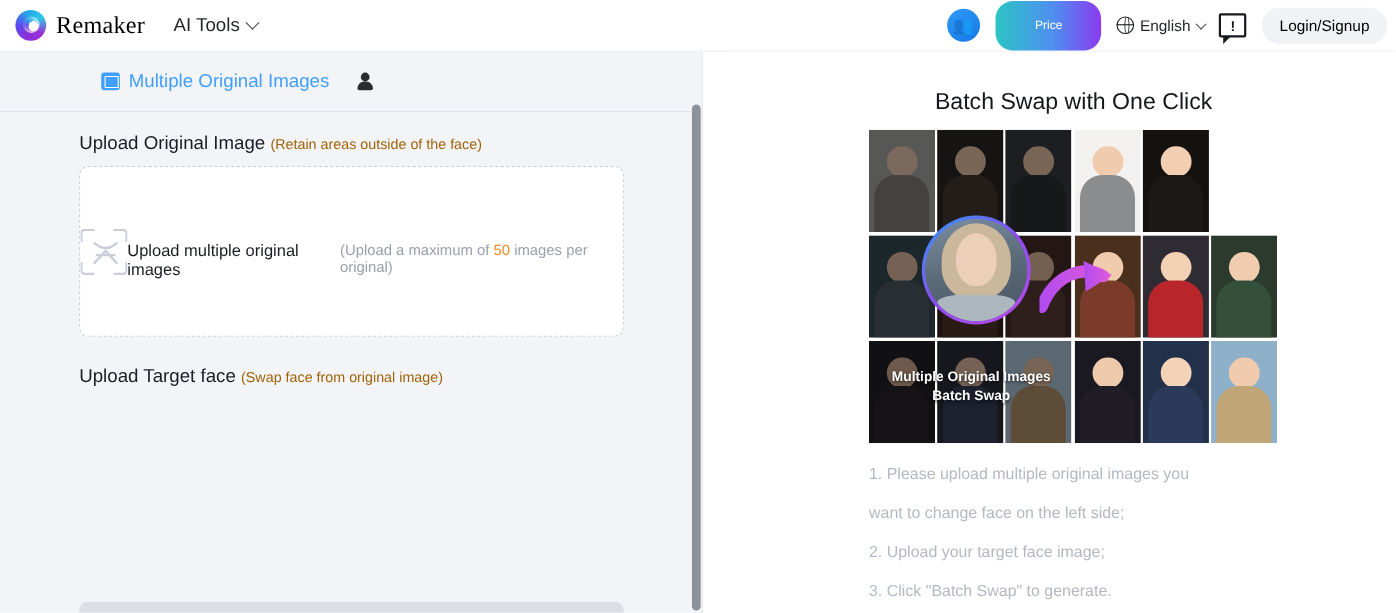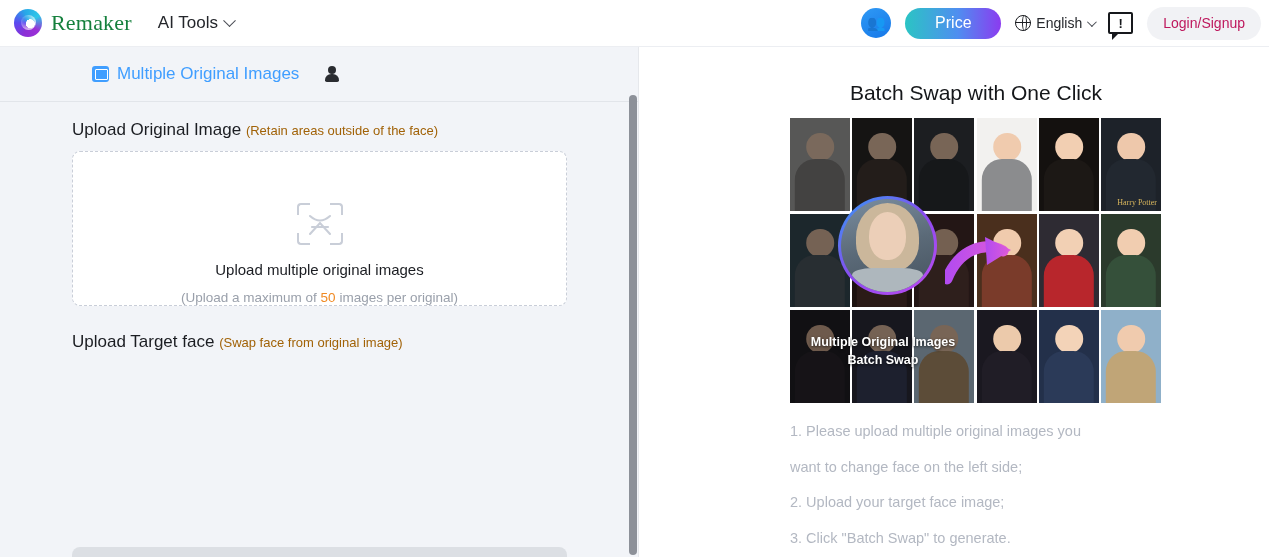--- a/index.html
+++ b/index.html
@@ -27,43 +27,43 @@
   }
   .logo-mark::after {
     content: ""; position: absolute;
     left: 7px; top: 6px; width: 15px; height: 15px;
     border-radius: 50%;
     background: radial-gradient(circle at 62% 58%, #ffffff 0 34%, rgba(255,255,255,0) 35%);
     box-shadow: inset -3px -2px 6px rgba(255,255,255,.85);
   }
   .brand-name {
     font-family: "Liberation Serif", serif;
-    font-size: 22px; color: #15803d; margin-left: 9px; letter-spacing: .2px;
+    font-size: 22px; color: #000000; margin-left: 9px; letter-spacing: .2px;
   }
   .ai-tools {
     display: flex; align-items: center; gap: 7px;
     margin-left: 26px; font-size: 17px; color: #24262b; cursor: pointer;
   }
   .chev {
     width: 9px; height: 9px; border-right: 1.6px solid #4a4d55;
     border-bottom: 1.6px solid #4a4d55; transform: rotate(45deg) translate(-2px,-2px);
   }
   .header-right {
     margin-left: auto; display: flex; align-items: center; gap: 14px; margin-right: 8px;
   }
   .people-icon {
     width: 30px; height: 30px; border-radius: 50%;
     background: linear-gradient(150deg, #2f9af5, #1677e8);
     display: flex; align-items: center; justify-content: center;
     color: #fff; font-size: 15px; cursor: pointer;
   }
   .price-btn {
-    width: 96px; height: 31px; border-radius: 16px;
+    width: 96px; height: 45px; border-radius: 16px;
     background: linear-gradient(90deg, #2bc4c4 0%, #4f8ef0 55%, #8b3bf0 100%);
-    color: #ffffff; font-size: 16px;
+    color: #ffffff; font-size: 11px;
     display: flex; align-items: center; justify-content: center;
     cursor: pointer; border: none;
   }
   .lang {
     display: flex; align-items: center; gap: 5px;
     font-size: 14px; color: #26282d; cursor: pointer;
   }
   .globe {
     width: 16px; height: 16px; border: 1.5px solid #1c1e22; border-radius: 50%;
     position: relative;
@@ -85,21 +85,21 @@
     width: 25px; height: 22px; border: 2px solid #16181c; border-radius: 2px;
     position: relative; display: flex; align-items: center; justify-content: center;
     font-size: 13px; font-weight: bold; color: #16181c; cursor: pointer;
   }
   .feedback-icon::after {
     content: ""; position: absolute; left: 2px; bottom: -8px;
     width: 0; height: 0; border-left: 7px solid #16181c; border-bottom: 7px solid transparent;
   }
   .login-btn {
     height: 33px; padding: 0 16px; border-radius: 17px;
-    background: #f1f2f5; border: none; color: #be185d; font-size: 14px;
+    background: #f1f2f5; border: none; color: #000000; font-size: 14px;
     display: flex; align-items: center; cursor: pointer;
   }
 
   
   .left-panel {
     position: absolute; top: 47px; left: 0;
     width: 639px; height: 510px;
     background: #f2f4f8; overflow: hidden;
   }
   .tabs {
@@ -133,21 +133,21 @@
   .panel-body { padding: 18px 72px 0 72px; }
   .section-label {
     font-size: 17px; color: #1b1d22; margin-bottom: 11px;
   }
   .section-label .hint { font-size: 13px; color: #a16207; }
 
   .dropzone {
     background: #ffffff;
     border: 1.5px dashed #c9ced8;
     border-radius: 8px;
-    display: flex; flex-direction: column; align-items: center; justify-content: flex-end;
+    display: flex; flex-direction: row; align-items: center; justify-content: space-between;
     cursor: pointer;
   }
   .dz-large { height: 155px; }
   .dz-small { height: 172px; }
   .dz-title { font-size: 15px; color: #1b1d22; margin-top: 16px; }
   .dz-sub { font-size: 13.5px; color: #9aa0ab; margin-top: 12px; }
   .dz-sub .num { color: #f08a24; }
   .spacer { height: 26px; }
 
   .icon-frame { position: relative; width: 46px; height: 42px; }
@@ -351,25 +351,20 @@
 
       <div class="cell">
         <div class="ph r1b1">
             <div class="face" style="background:#f0cbae"></div>
             <div class="body" style="background:#8b8c8e"></div>
           </div>
         <div class="ph r1b2">
             <div class="face" style="background:#f2cfb2"></div>
             <div class="body" style="background:#1c1815"></div>
           </div>
-        <div class="ph r1b3">
-            <div class="face" style="background:#eec8ab"></div>
-            <div class="body" style="background:#222830"></div>
-          <div class="hp-watermark">Harry Potter</div>
-        </div>
       </div>
 
       <div class="cell">
         <div class="ph r2a1 dim">
             <div class="face" style="background:#c49d80"></div>
             <div class="body" style="background:#3e4a52"></div>
           </div>
         <div class="ph r2a2 dim">
             <div class="face" style="background:#bb9478"></div>
             <div class="body" style="background:#4a2b22"></div>

